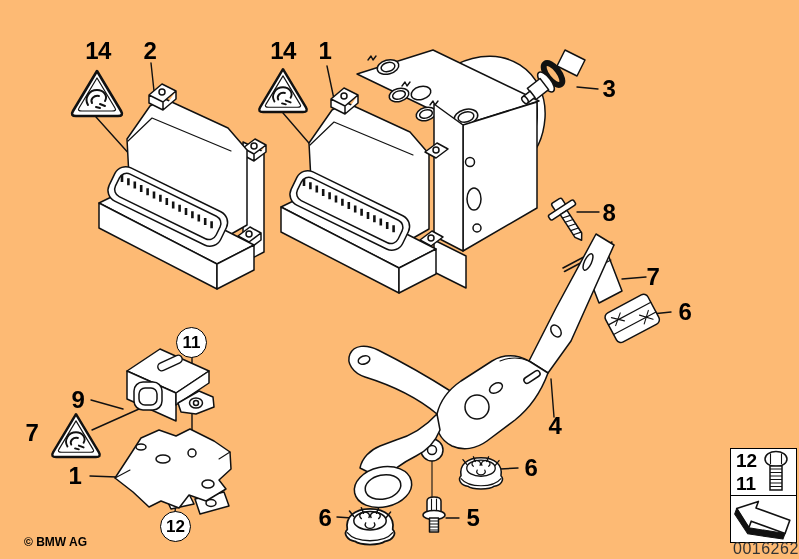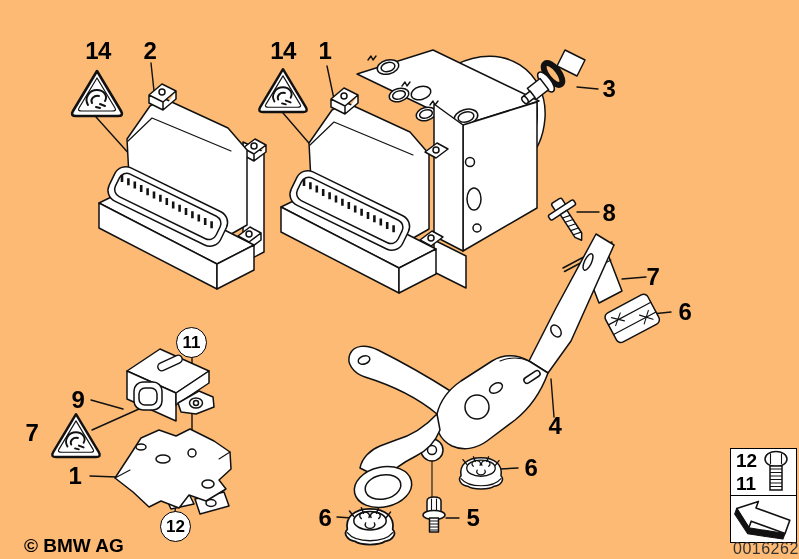--- a/index.html
+++ b/index.html
@@ -9,21 +9,21 @@
   .call{position:absolute;transform:translate(-50%,-50%);font-weight:700;font-size:24px;
         color:#000;line-height:1;letter-spacing:-0.5px;}
   .ccall{position:absolute;width:29px;height:29px;border:1.7px solid #000;border-radius:50%;
          background:#fff;display:flex;align-items:center;justify-content:center;
          font-weight:700;font-size:17px;color:#000;}
   .legend{position:absolute;border:1.4px solid #000;background:#fff;box-sizing:border-box;}
   .legend-top{height:46px;border-bottom:1.4px solid #000;display:flex;align-items:stretch;}
   .legend-nums{display:flex;flex-direction:column;justify-content:space-between;
                padding:2px 0 2px 5px;font-weight:700;font-size:19px;line-height:1;}
   .legend-bottom{height:47px;display:flex;align-items:center;justify-content:center;}
-  .copyright{position:absolute;font-weight:700;font-size:19px;color:#000;}
+  .copyright{position:absolute;font-weight:700;font-size:12px;color:#000;}
   .diagno{position:absolute;font-size:16px;color:#333;letter-spacing:0.5px;}
 </style>
 </head>
 <body>
 
 <div class="stage">
 
 <svg class="art" width="799" height="559" viewBox="0 0 799 559">
   <defs>
     <g id="damper">

